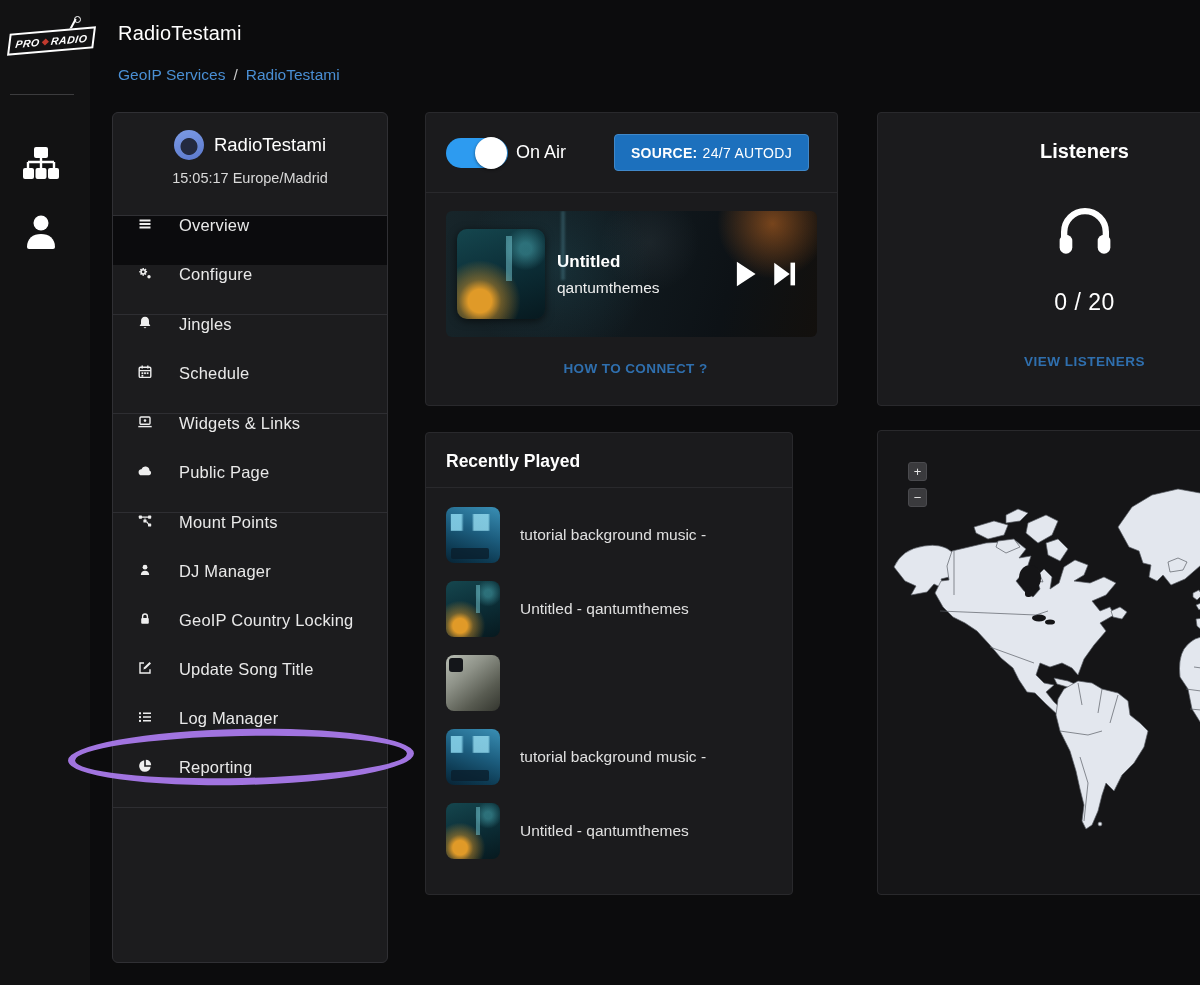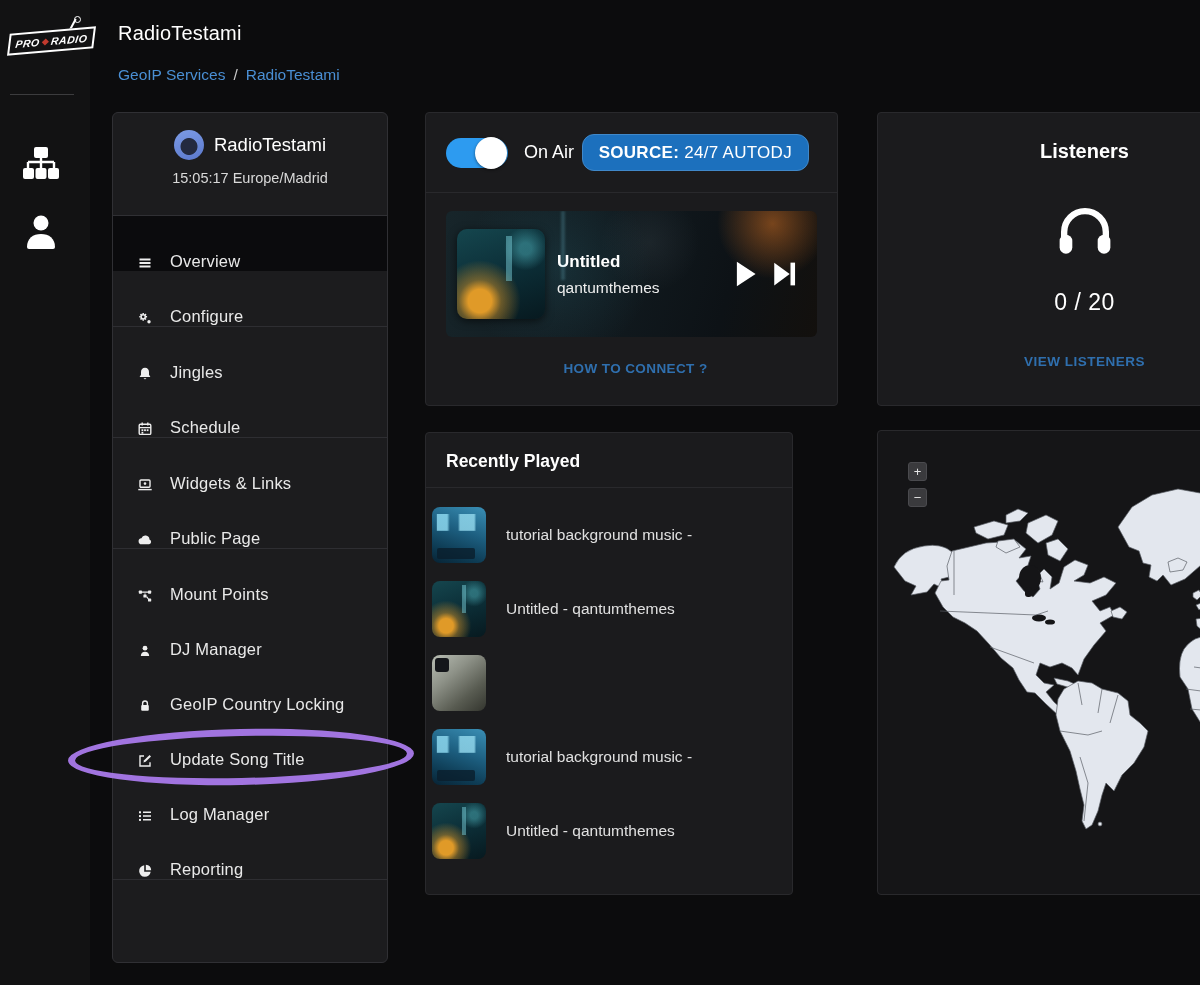--- a/index.html
+++ b/index.html
@@ -45,21 +45,21 @@
   }
   .station-head { height:103px; border-bottom:1px solid #303034; text-align:center; padding-top:17px; }
   .station-row { display:flex; align-items:center; justify-content:center; gap:10px; }
   .avatar {
     width:30px; height:30px; border-radius:50%; flex:0 0 30px;
     background: radial-gradient(circle at 50% 55%, #232a40 0 36%, rgba(35,42,64,0) 40%),
                 linear-gradient(160deg,#7d9ce6,#5a78cc);
   }
   .station-name { font-size:18.5px; color:#fff; }
   .station-time { margin-top:10px; font-size:14.5px; color:#d9d9d9; }
-  .menu-item { display:flex; align-items:flex-end; height:55px; padding-left:22px; cursor:pointer; }
+  .menu-item { display:flex; align-items:flex-start; height:49px; padding-left:22px; cursor:pointer;gap:9px; }
   .menu-item .mi { width:20px; display:flex; justify-content:center; align-items:center; }
   .menu-item .ml { margin-left:15px; font-size:16.5px; color:#e9e9e9; letter-spacing:.2px; }
   .menu-item.active { background:#0b0b0d; }
   .menu-divider { border-top:1px solid #2e2e32; }
 
   
   .annotation-ellipse {
     position:absolute; left:68px; top:729px; width:346px; height:56px;
     border:7px solid #a678e6; border-radius:50%;
     transform:rotate(-1.2deg); pointer-events:none; z-index:60; opacity:.97;
@@ -69,25 +69,25 @@
   .panel { position:absolute; background:#1b1b1d; border:1px solid #29292c; border-radius:4px; }
   .onair-panel { left:425px; top:112px; width:413px; height:294px; }
   .recent-panel { left:425px; top:432px; width:368px; height:463px; }
   .listeners-panel { left:877px; top:112px; width:415px; height:294px; text-align:center; }
   .map-panel { left:877px; top:430px; width:415px; height:465px; background:#151517; overflow:hidden; }
 
   
   .onair-head { height:80px; display:flex; align-items:center; padding:0 28px 0 20px; border-bottom:1px solid #29292c; }
   .toggle { width:62px; height:30px; border-radius:15px; background:#2d9bf0; position:relative; cursor:pointer; flex:0 0 62px; }
   .toggle .knob { position:absolute; right:1px; top:-1px; width:32px; height:32px; border-radius:50%; background:#fff; box-shadow:0 1px 3px rgba(0,0,0,.5); }
-  .onair-label { margin-left:16px; font-size:18px; color:#fff; }
+  .onair-label { margin-left:8px; font-size:18px; color:#fff; }
   .source-btn {
     margin-left:auto; height:37px; padding:0 16px; display:flex; align-items:center;
-    background:#1c70bd; border:1px solid #4088c9; border-radius:12px;
-    color:#fff; font-size:17px; letter-spacing:.3px; cursor:pointer;
+    background:#1c70bd; border:1px solid #4088c9; border-radius:4px;
+    color:#fff; font-size:14px; letter-spacing:.3px; cursor:pointer;
     font-family:"Liberation Sans", sans-serif;
     justify-content:center;
   }
   .source-btn b { font-weight:700; }
   .source-btn .sv { margin-left:5px; font-weight:400; }
 
   
   .hero {
     margin:18px 20px 0 20px; height:126px; border-radius:6px; position:relative;
     display:flex; align-items:center; padding:0 20px 0 11px; overflow:hidden;
@@ -114,21 +114,21 @@
   .thumb-c::before { content:""; position:absolute; left:6%; top:6%; width:26%; height:24%; background:#14161a; border-radius:3px; }
   .hero-text { margin-left:12px; }
   .hero-title { font-size:17px; font-weight:700; color:#fff; }
   .hero-artist { font-size:15.5px; color:#eee; margin-top:7px; }
   .hero-controls { margin-left:auto; display:flex; align-items:center; gap:13px; }
   .ctrl { background:none; border:none; cursor:pointer; display:flex; align-items:center; }
   .connect-link { display:block; text-align:center; margin-top:24px; color:#2f6fae; font-weight:700; font-size:13.5px; letter-spacing:.4px; text-decoration:none; cursor:pointer;margin-left:8px; }
 
   
   .rp-head { padding:18px 20px 15px 20px; font-size:17.5px; font-weight:700; color:#fff; border-bottom:1px solid #29292c; }
-  .rp-list { padding:19px 20px 0 6px;text-align:right; }
+  .rp-list { padding:19px 20px 0 20px;text-align:right; }
   .rp-row { display:flex; align-items:center; height:56px; margin-bottom:18px; }
   .rp-thumb { width:54px; height:56px; border-radius:8px; }
   .rp-title { margin-left:20px; font-size:15.5px; color:#e0e0e0; }
 
   
   .li-title { margin-top:27px; font-size:20px; font-weight:700; color:#fff; }
   .li-icon { margin-top:40px; }
   .li-count { margin-top:26px; font-size:23px; color:#fff; letter-spacing:.5px; }
   .li-link { display:inline-block; margin-top:38px; color:#2f6fae; font-weight:700; font-size:13.5px; letter-spacing:.5px; text-decoration:none; cursor:pointer; }
 

